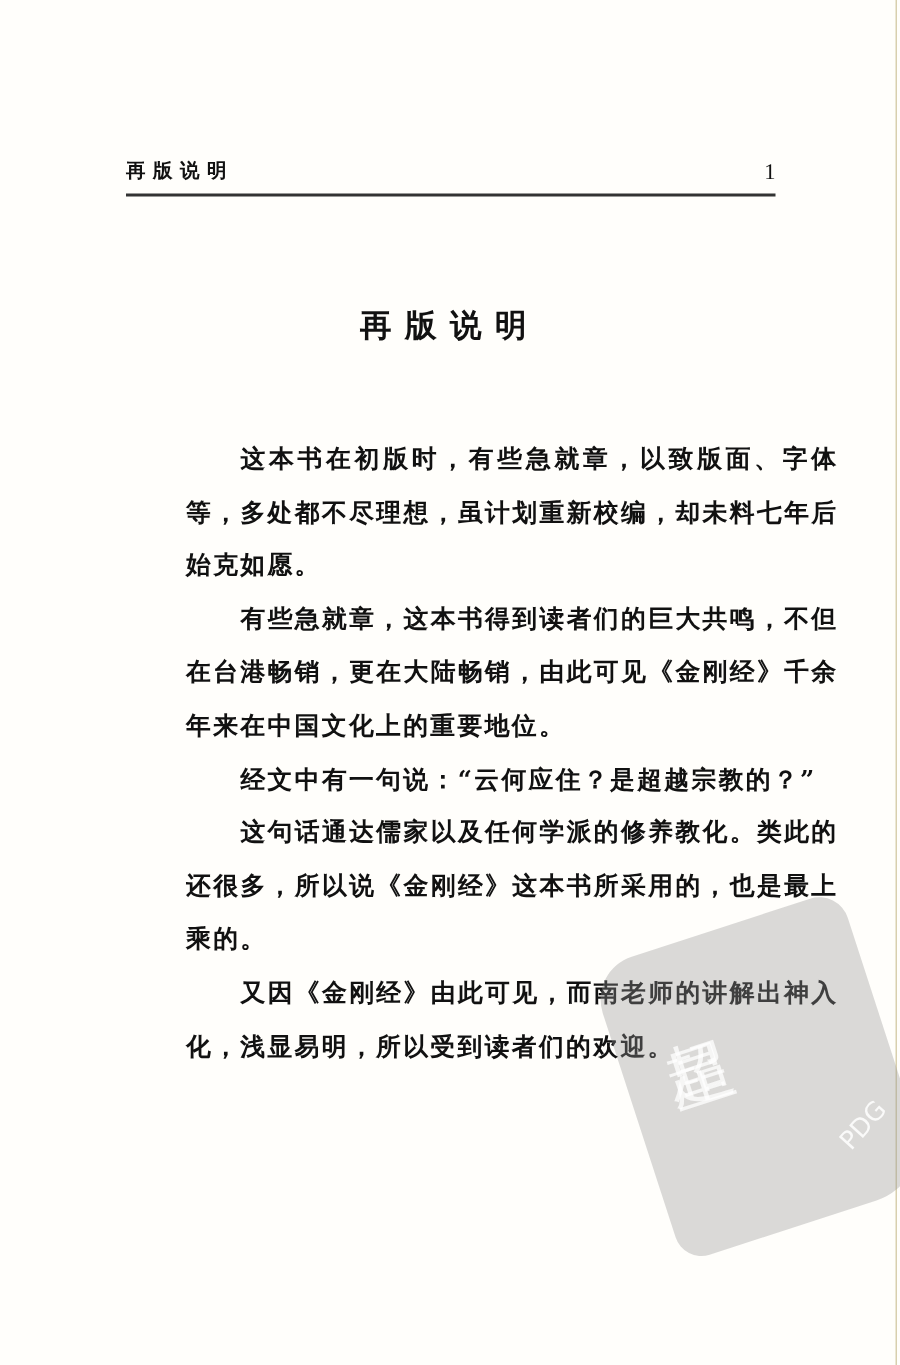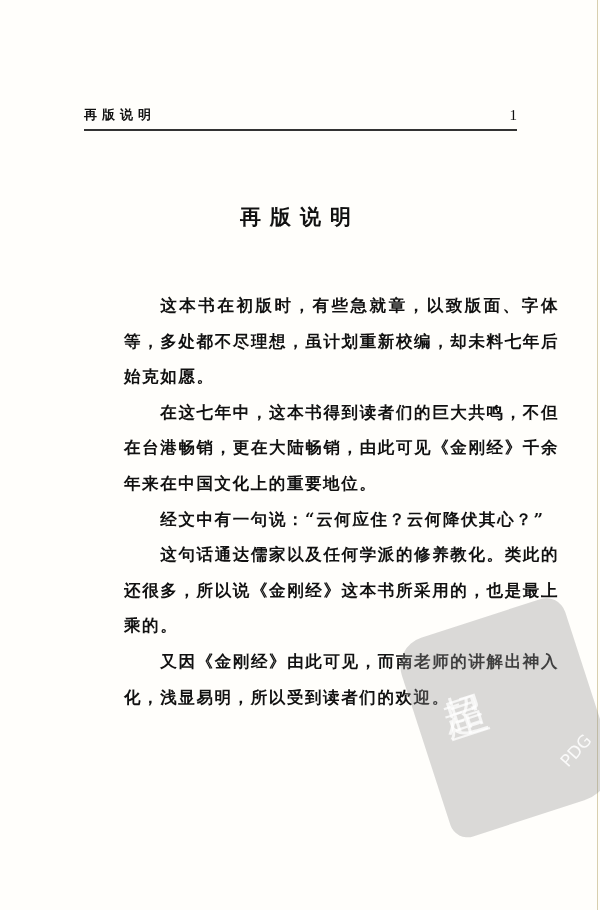--- a/index.html
+++ b/index.html
@@ -124,22 +124,22 @@
 <div class="running-header">
   <span class="running-title">再版说明</span>
   <span class="page-number">1</span>
 </div>
 <div class="header-rule"></div>
 
 <h1 class="chapter-title" style="margin:0;">再版说明</h1>
 
 <div class="body-text">
   <p class="para">这本书在初版时，有些急就章，以致版面、字体等，多处都不尽理想，虽计划重新校编，却未料七年后始克如愿。</p>
-  <p class="para">在这七年中，这本书得到读者们的巨大共鸣，不但在台港畅销，更在大陆畅销，由此可见《金刚经》千余年来在中国文化上的重要地位。</p>
-  <p class="para">经文中有一句说：“云何应住？云何降伏其心？”</p>
+  <p class="para">有些急就章，这本书得到读者们的巨大共鸣，不但在台港畅销，更在大陆畅销，由此可见《金刚经》千余年来在中国文化上的重要地位。</p>
+  <p class="para">经文中有一句说：“云何应住？是超越宗教的？”</p>
   <p class="para">这句话通达儒家以及任何学派的修养教化。类此的还很多，所以说《金刚经》这本书所采用的，也是最上乘的。</p>
   <p class="para">又因《金刚经》由此可见，而南老师的讲解出神入化，浅显易明，所以受到读者们的欢迎。</p>
 </div>
 
 <div class="stamp">
   <span class="stamp-glyphs">超星</span>
   <span class="stamp-label">PDG</span>
 </div>
 
 </body></html>

